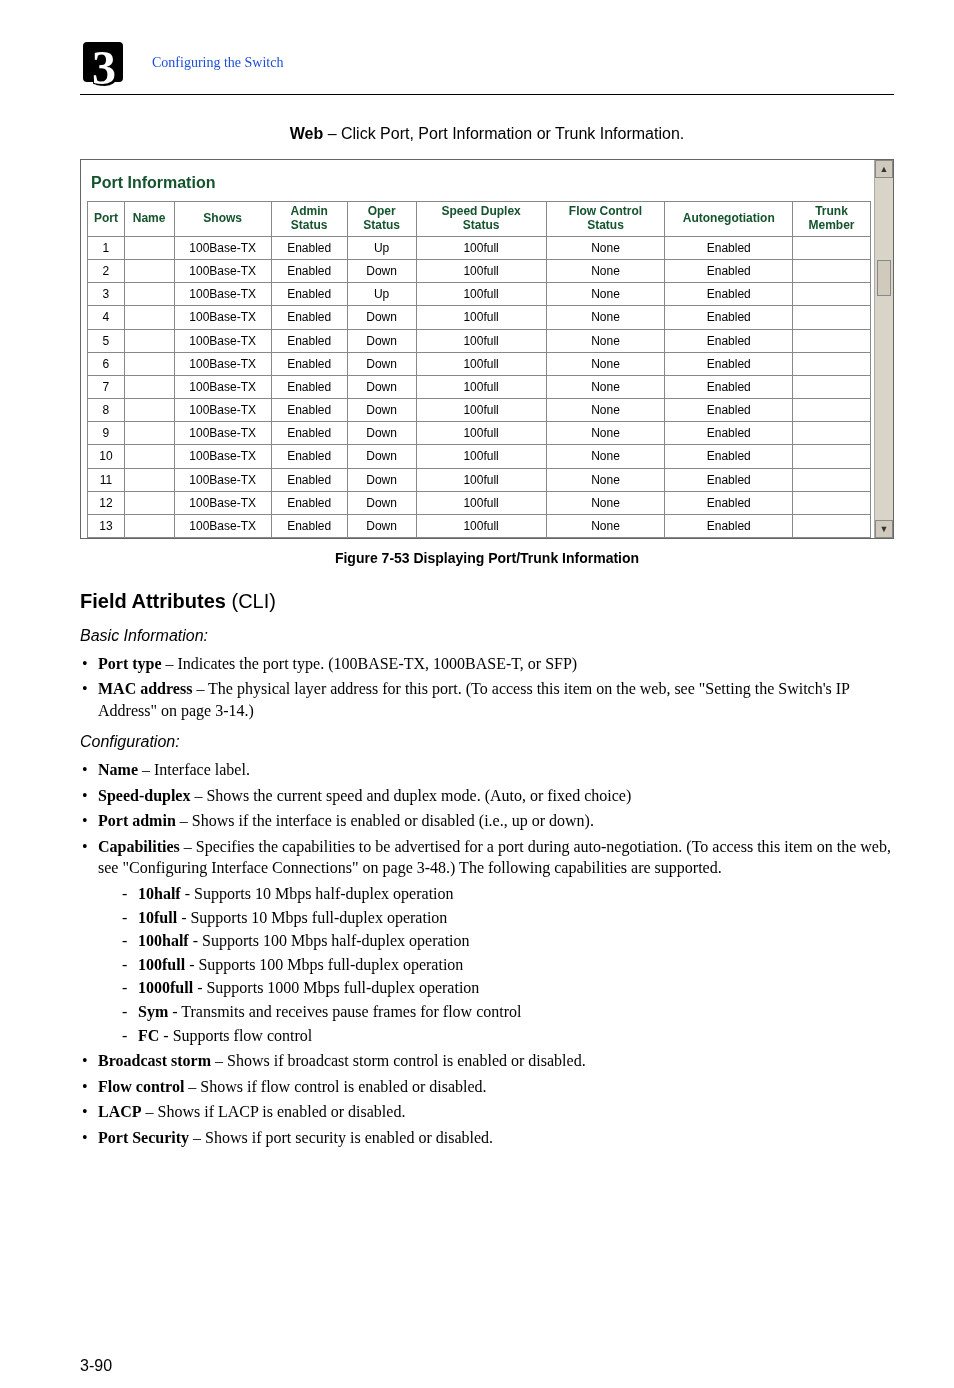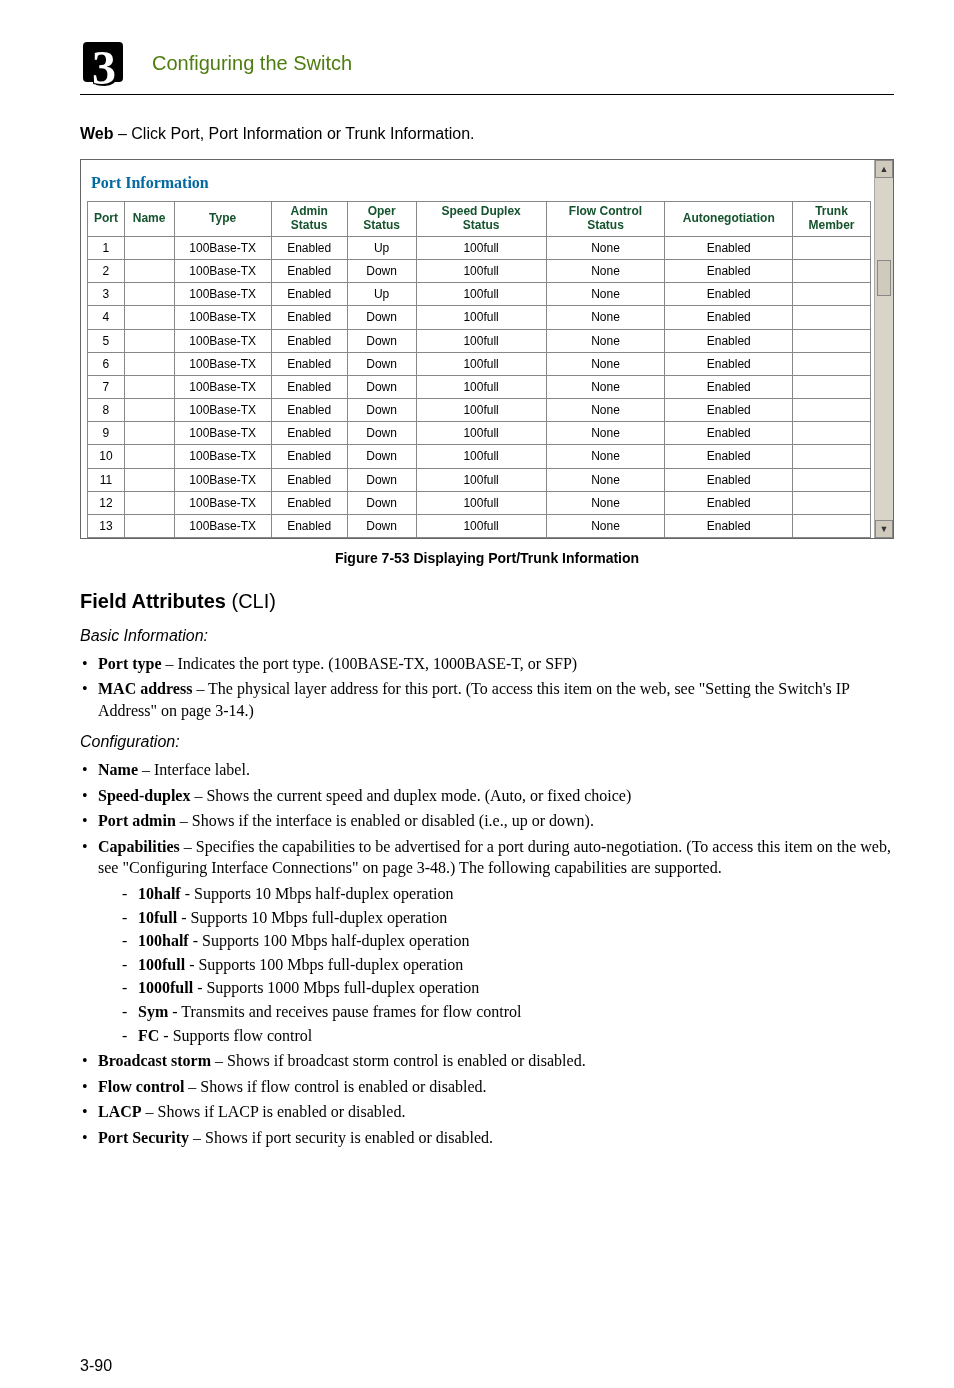--- a/index.html
+++ b/index.html
@@ -36,31 +36,32 @@
     position: absolute;
     left: 12px;
     top: -2px;
     font-family: "Times New Roman", serif;
     font-weight: 900;
     font-size: 48px;
     color: #fff;
     text-shadow: 2px 2px 0 #000, -1px -1px 0 #000, 1px -1px 0 #000, -1px 1px 0 #000;
   }
   .chapter-title {
-    font-family: Liberation Sans, sans-serif;
-    font-size: 20px;
-    color: #4d7c0f;
+    font-family: Liberation Serif, serif;
+    font-size: 14px;
+    color: #1d4ed8;
   }
   .hr-top {
     border: 0;
     border-top: 1px solid #000;
     margin: 0 0 28px 0;
   }
   .web-line {
     margin: 0 0 14px 0;
+    text-align: center;
   }
   .screenshot {
     border: 1px solid #666;
     padding: 6px 22px 0 6px;
     background: #fff;
     position: relative;
     margin-bottom: 8px;
     font-family: Tahoma, Verdana, sans-serif;
     font-size: 12px;
   }
@@ -83,25 +84,25 @@
   .scroll-btn.up { top: 0; }
   .scroll-btn.down { bottom: 0; }
   .scroll-thumb {
     position: absolute;
     left: 2px; right: 2px;
     top: 100px; height: 34px;
     background: #cfcabc;
     border: 1px solid #888;
   }
   .port-info-title {
-    font-family: Liberation Serif, serif;
+    font-family: Liberation Sans, sans-serif;
     font-size: 16px;
     font-weight: bold;
     margin: 6px 0 8px 4px;
-    color: #0369a1;
+    color: #14532d;
   }
   table.port {
     border-collapse: collapse;
     width: 100%;
     table-layout: fixed;
     font-size: 12px;
   }
   table.port th, table.port td {
     border: 1px solid #888;
     padding: 3px 4px;
@@ -205,21 +206,21 @@
         <col style="width:64px">
         <col style="width:120px">
       <col style="width:110px">
         <col style="width:118px">
         <col style="width:72px">
     </colgroup>
     <thead>
       <tr>
         <th>Port</th>
         <th>Name</th>
-        <th>Type</th>
+        <th>Shows</th>
         <th><span>Admin<br>Status</span></th>
         <th><span>Oper<br>Status</span></th>
         <th><span>Speed Duplex<br>Status</span></th>
         <th><span>Flow Control<br>Status</span></th>
         <th>Autonegotiation</th>
         <th><span>Trunk<br>Member</span></th>
       </tr>
     </thead>
     <tbody id="port-tbody">
         <tr>

